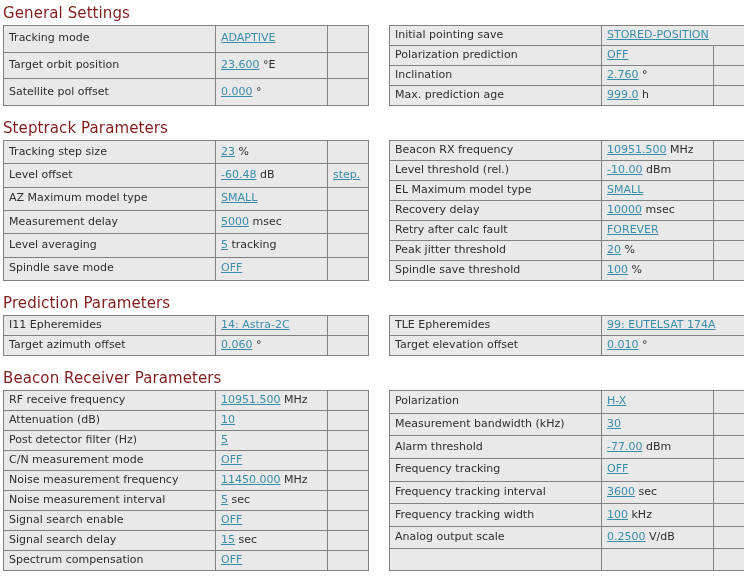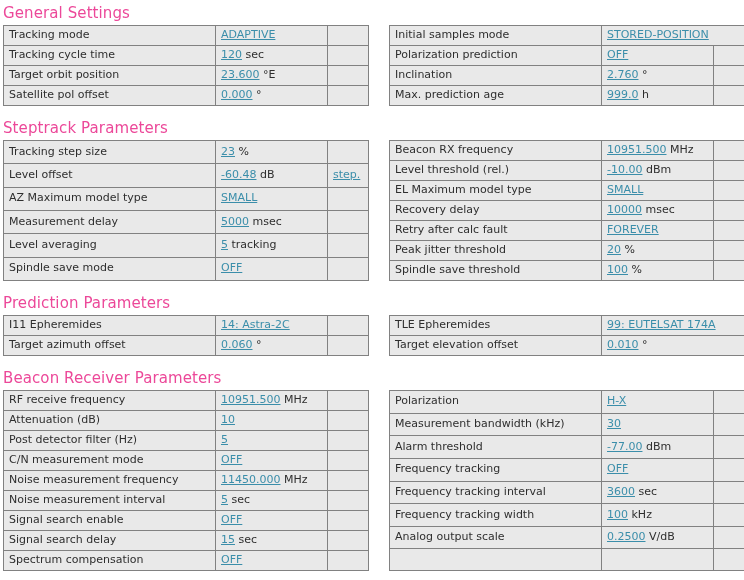--- a/index.html
+++ b/index.html
@@ -8,21 +8,21 @@
     width: 744px;
     height: 580px;
     background: #ffffff;
     font-family: "DejaVu Sans", "Liberation Sans", sans-serif;
     padding: 3px 0 0 3px;
     overflow: hidden;
   }
   h2.section-title {
     font-size: 15px;
     font-weight: normal;
-    color: #ec4899;
+    color: #7f1d1d;
     margin: 13px 0 3px 0;
     letter-spacing: 0.1px;
   }
   section:first-of-type h2.section-title { margin-top: 1px; }
   .tables { display: flex; gap: 20px; }
   table.param-table {
     border-collapse: collapse;
     table-layout: fixed;
     width: 365px;
   }
@@ -57,45 +57,40 @@
             <col class="c-value">
             <col class="c-extra">
           </colgroup>
         <tbody>
             <tr>
               <td class="lbl">Tracking mode</td>
               <td class="val"><a href="#">ADAPTIVE</a></td>
               <td class="ext"></td>
             </tr>
             <tr>
-              <td class="lbl">Tracking cycle time</td>
-              <td class="val"><a href="#">120</a> <span>sec</span></td>
-              <td class="ext"></td>
-            </tr>
-            <tr>
               <td class="lbl">Target orbit position</td>
               <td class="val"><a href="#">23.600</a> <span>°E</span></td>
               <td class="ext"></td>
             </tr>
             <tr>
               <td class="lbl">Satellite pol offset</td>
               <td class="val"><a href="#">0.000</a> <span>°</span></td>
               <td class="ext"></td>
             </tr>
           </tbody>
       </table>
       <table class="param-table">
         <colgroup>
             <col class="c-label">
             <col class="c-value">
             <col class="c-extra">
           </colgroup>
         <tbody>
             <tr>
-              <td class="lbl">Initial samples mode</td>
+              <td class="lbl">Initial pointing save</td>
               <td class="val" colspan="2"><a href="#">STORED-POSITION</a></td>
             </tr>
             <tr>
               <td class="lbl">Polarization prediction</td>
               <td class="val"><a href="#">OFF</a></td>
               <td class="ext"></td>
             </tr>
             <tr>
               <td class="lbl">Inclination</td>
               <td class="val"><a href="#">2.760</a> <span>°</span></td>

